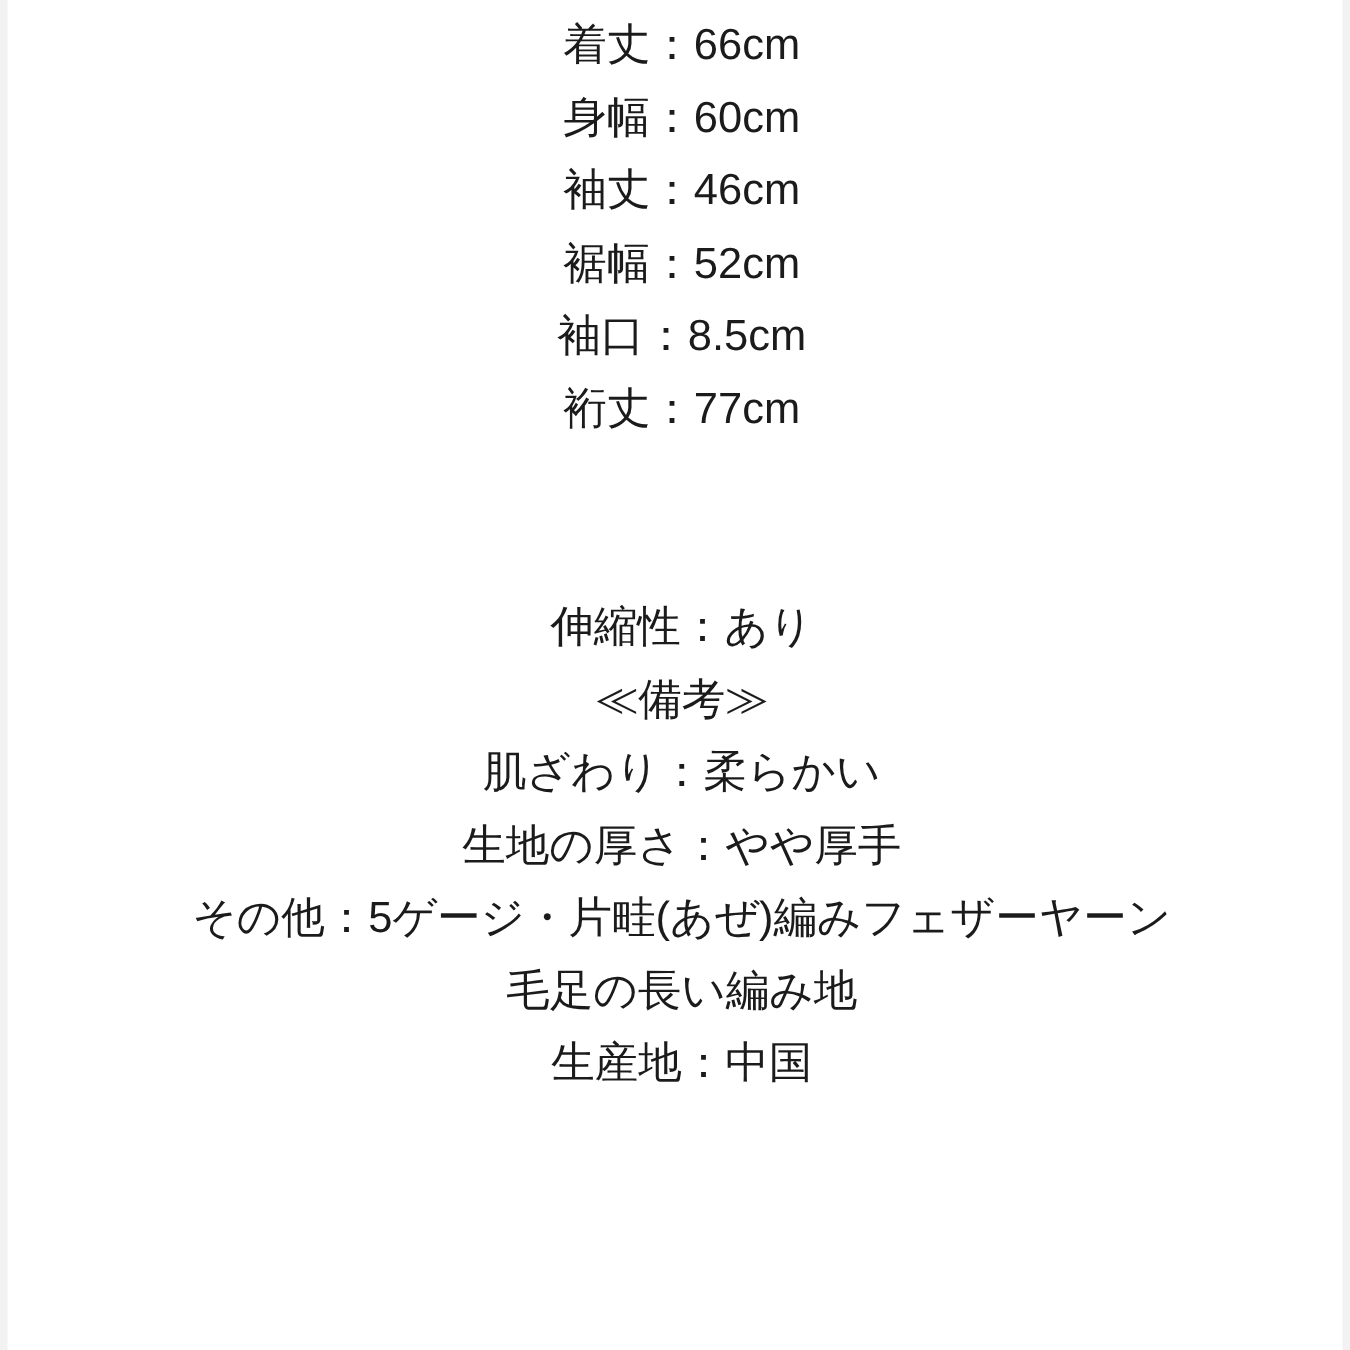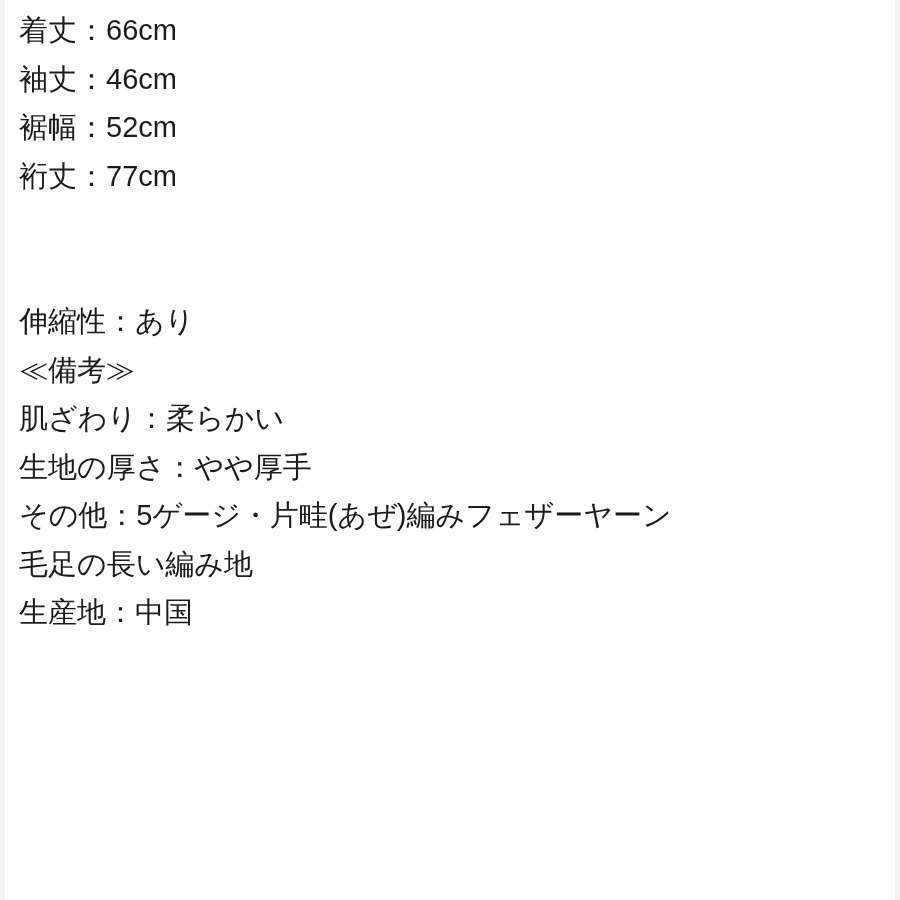--- a/index.html
+++ b/index.html
@@ -30,35 +30,38 @@
     width: 900px;
     padding: 6px 10px 0 19px;
     box-sizing: border-box;
     color: #1b1b1b;
     font-size: 29px;
     line-height: 48.5px;
     white-space: nowrap;
   }
   .line {
     height: 48.5px;
+    text-align: center;
   }
   .blank {
     height: 48.5px;
   }
 </style>
 </head>
 <body>
 
 <div class="edge-strip left"></div>
 <div class="edge-strip right"></div>
 
 <div class="sheet">
   <div class="line">着丈：66cm</div>
+  <div class="line">身幅：60cm</div>
   <div class="line">袖丈：46cm</div>
   <div class="line">裾幅：52cm</div>
+  <div class="line">袖口：8.5cm</div>
   <div class="line">裄丈：77cm</div>
 
   <div class="blank"></div>
 
 
   <div class="blank"></div>
 
   <div class="line">伸縮性：あり</div>
   <div class="line">≪備考≫</div>
   <div class="line">肌ざわり：柔らかい</div>

